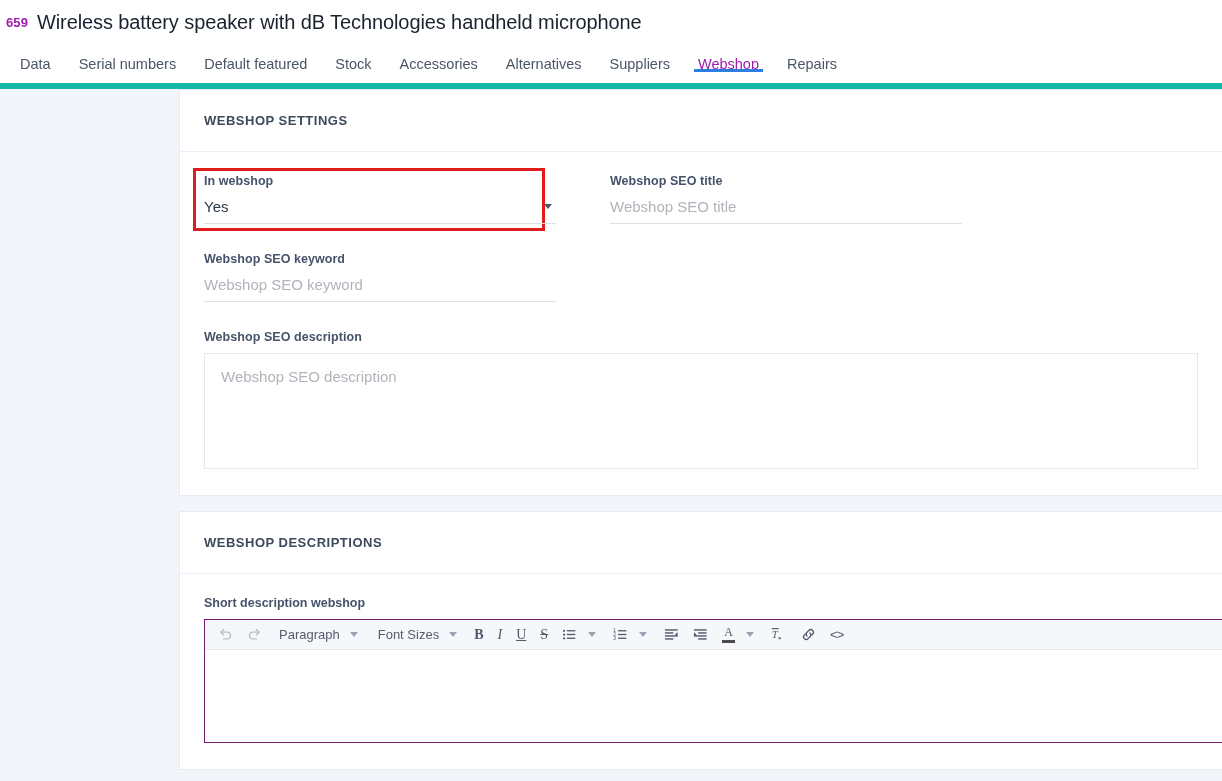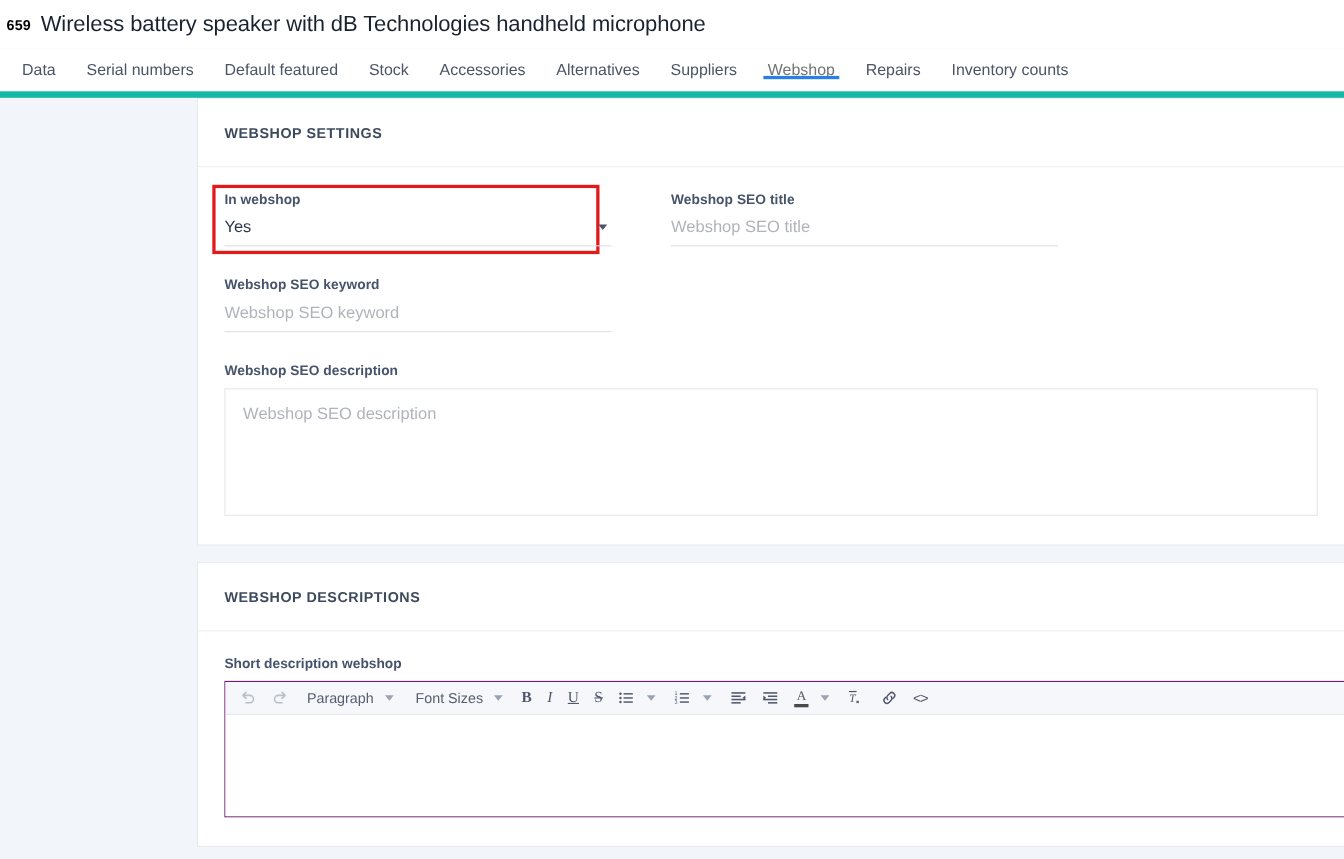--- a/index.html
+++ b/index.html
@@ -16,21 +16,21 @@
   .header {
     background: #ffffff;
     height: 44px;
     display: flex;
     align-items: center;
     padding: 0 0 0 6px;
   }
   .record-id {
     font-size: 13px;
     font-weight: bold;
-    color: #000000;
+    color: #a21caf;
     margin-right: 9px;
     letter-spacing: 0.1px;
   }
   .record-title {
     font-size: 20px;
     font-weight: normal;
     color: #1a2230;
     letter-spacing: -0.1px;
   }
 
@@ -47,21 +47,21 @@
   .tab {
     display: flex;
     align-items: center;
     padding: 0 14px;
     font-size: 14.5px;
     color: #4b5565;
     position: relative;
     cursor: pointer;
     white-space: nowrap;
   }
-  .tab.active { color: #737373; }
+  .tab.active { color: #a21caf; }
   .tab.active::after {
     content: "";
     position: absolute;
     left: 10px; right: 10px; bottom: 0;
     height: 2.5px;
     background: #2a7fe0;
   }
 
   
   .page {
@@ -219,21 +219,20 @@
 <div class="tabbar">
   <div class="tab">Data</div>
   <div class="tab">Serial numbers</div>
   <div class="tab">Default featured</div>
   <div class="tab">Stock</div>
   <div class="tab">Accessories</div>
   <div class="tab">Alternatives</div>
   <div class="tab">Suppliers</div>
   <div class="tab active">Webshop</div>
   <div class="tab">Repairs</div>
-  <div class="tab">Inventory counts</div>
 </div>
 
 <div class="page">
 
   <div class="card">
     <div class="card-head">
       <span class="card-head-title">WEBSHOP SETTINGS</span>
     </div>
     <div class="card-body">
 

